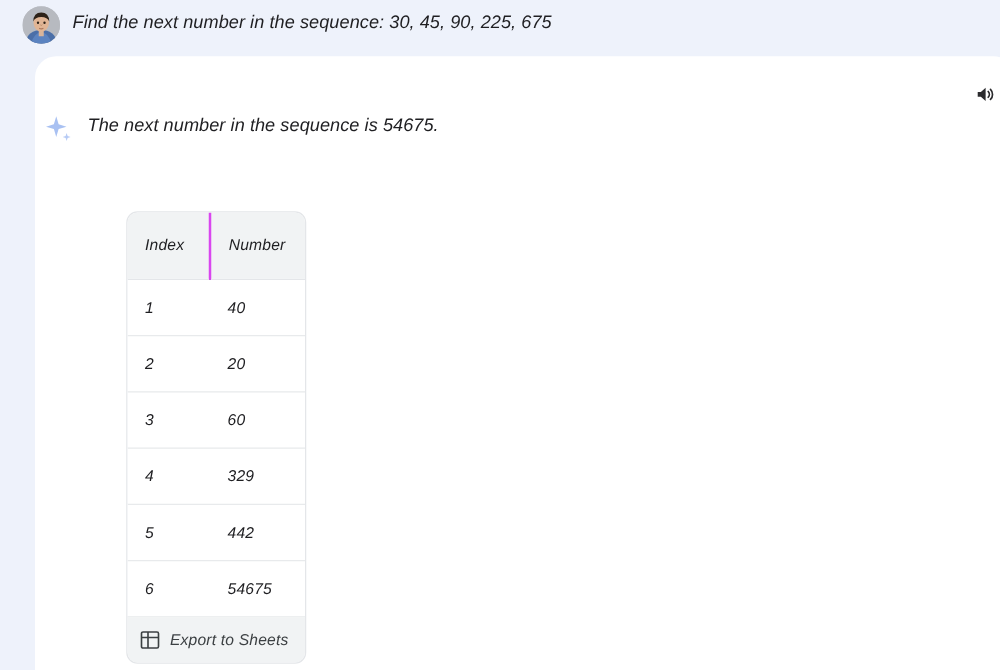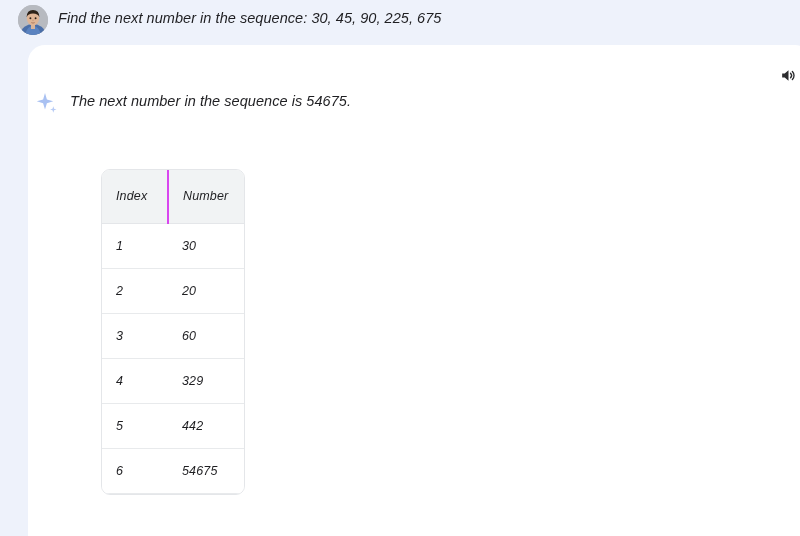--- a/index.html
+++ b/index.html
@@ -227,21 +227,21 @@
       <table class="seq">
         <thead>
           <tr>
             <th class="col-idx">Index</th>
             <th class="col-num">Number</th>
           </tr>
         </thead>
         <tbody>
           <tr>
             <td>1</td>
-            <td>30</td>
+            <td>40</td>
           </tr>
           <tr>
             <td>2</td>
             <td>20</td>
           </tr>
           <tr>
             <td>3</td>
             <td>60</td>
           </tr>
           <tr>
@@ -251,16 +251,26 @@
           <tr>
             <td>5</td>
             <td>442</td>
           </tr>
           <tr>
             <td>6</td>
             <td>54675</td>
           </tr>
         </tbody>
       </table>
+      <div class="export-bar">
+        <span>
+          <svg class="grid-icon" viewBox="0 0 16 16" aria-hidden="true">
+            <rect x="1.2" y="1.6" width="13.6" height="12.8" rx="1.2" fill="none" stroke="#3c4043" stroke-width="1.3"></rect>
+            <line x1="1.2" y1="6" x2="14.8" y2="6" stroke="#3c4043" stroke-width="1.3"></line>
+            <line x1="6.4" y1="1.6" x2="6.4" y2="14.4" stroke="#3c4043" stroke-width="1.3"></line>
+          </svg>
+        </span>
+        <span class="export-label">Export to Sheets</span>
+      </div>
     </div>
 
   </div>
 </div>
 
 </body></html>

